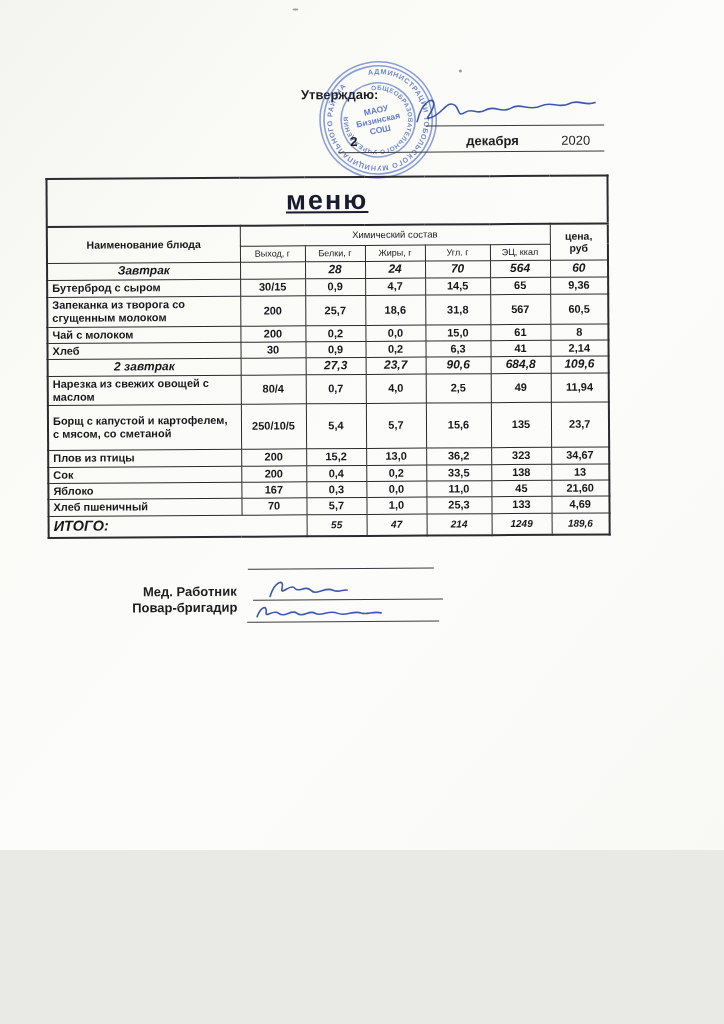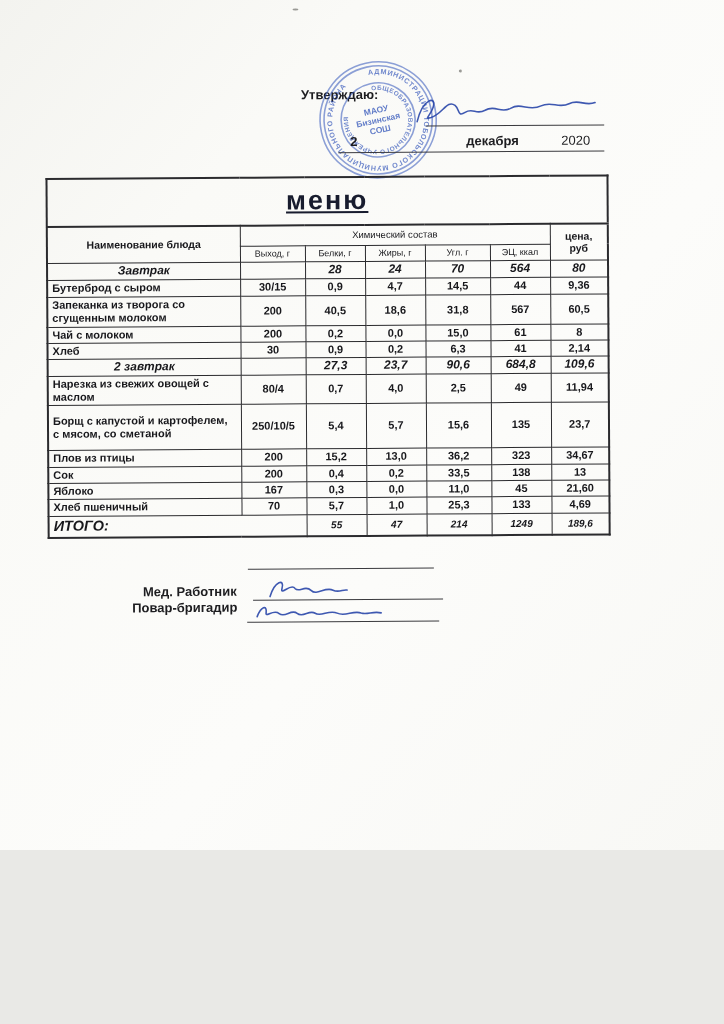--- a/index.html
+++ b/index.html
@@ -109,35 +109,35 @@
         <td class="subhdr">ЭЦ, ккал</td>
       </tr>
 
       <tr class="sec" style="height:17px">
         <td class="name">Завтрак</td>
         <td class="num"></td>
         <td class="num">28</td>
         <td class="num">24</td>
         <td class="num">70</td>
         <td class="num">564</td>
-        <td class="num">80</td>
+        <td class="num">60</td>
       </tr>
       <tr style="height:17px">
         <td>Бутерброд с  сыром</td>
         <td class="num">30/15</td>
         <td class="num">0,9</td>
         <td class="num">4,7</td>
         <td class="num">14,5</td>
-        <td class="num">44</td>
+        <td class="num">65</td>
         <td class="num">9,36</td>
       </tr>
       <tr style="height:30px">
         <td>Запеканка из творога со сгущенным молоком</td>
         <td class="num">200</td>
-        <td class="num">40,5</td>
+        <td class="num">25,7</td>
         <td class="num">18,6</td>
         <td class="num">31,8</td>
         <td class="num">567</td>
         <td class="num">60,5</td>
       </tr>
       <tr style="height:16px">
         <td>Чай с молоком</td>
         <td class="num">200</td>
         <td class="num">0,2</td>
         <td class="num">0,0</td>

